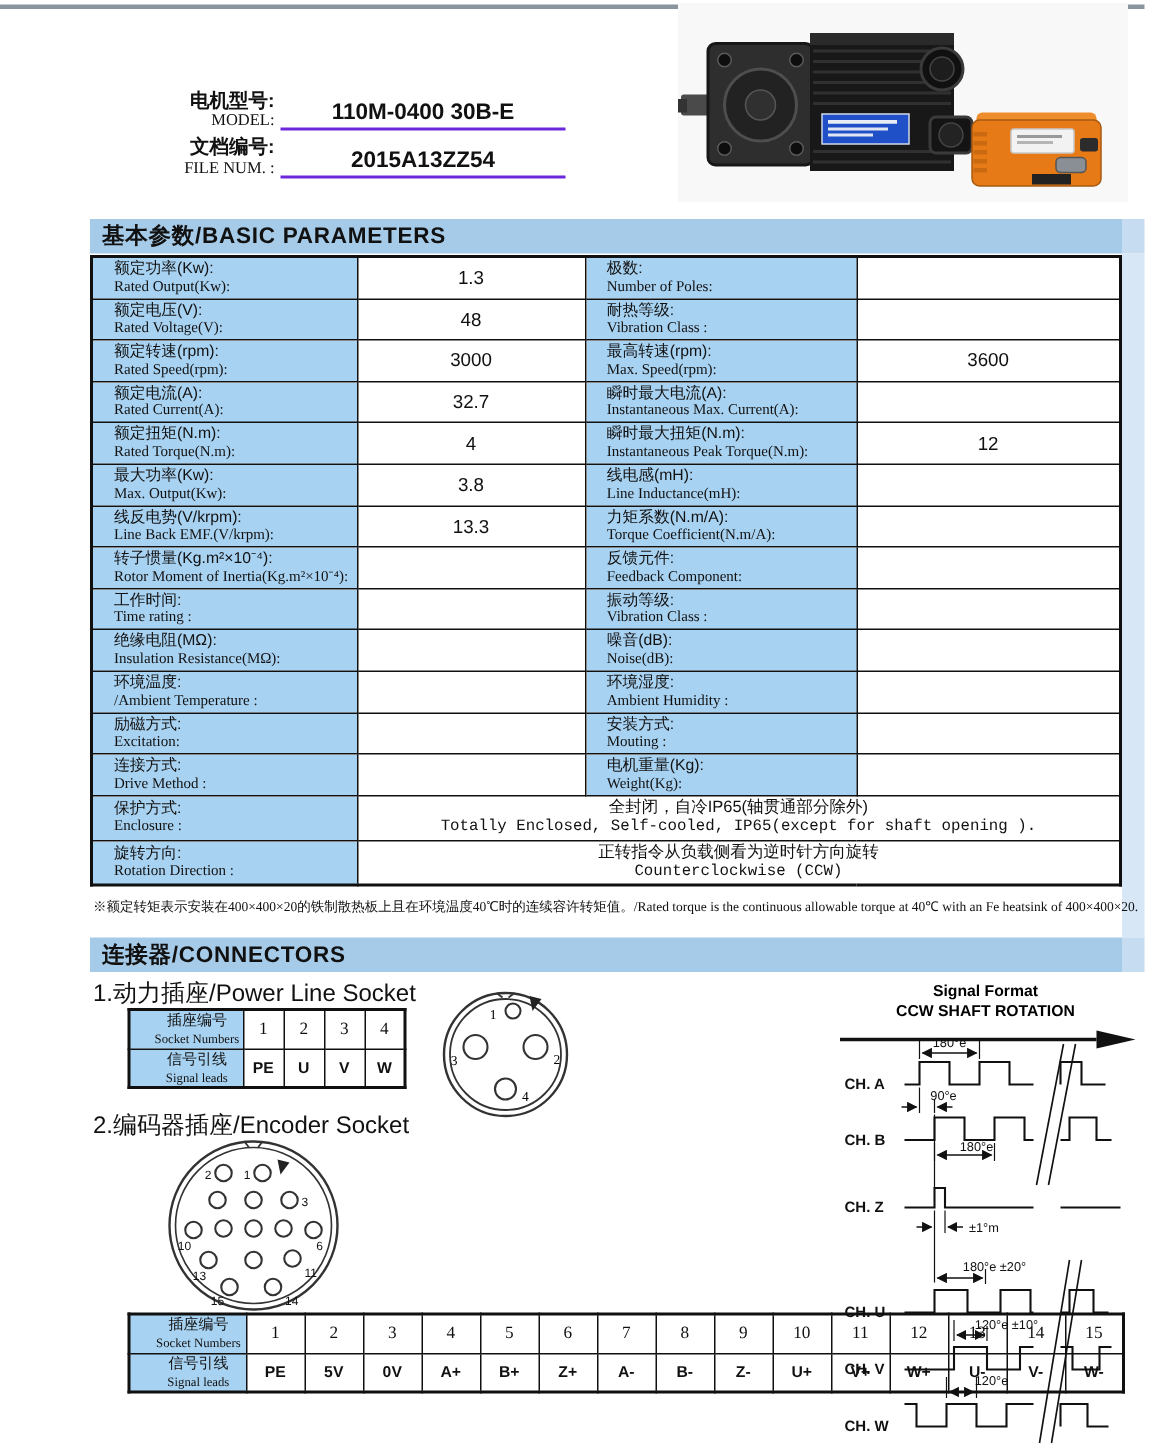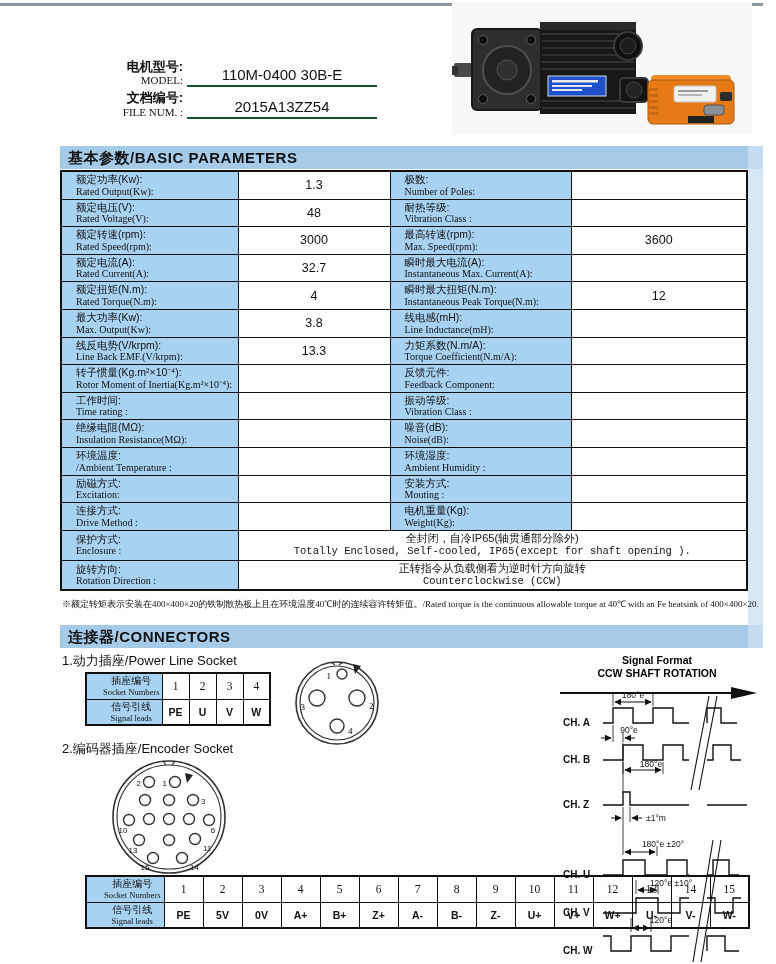--- a/index.html
+++ b/index.html
@@ -7,21 +7,21 @@
   #page{position:relative;width:763px;height:964px;background:#fff;overflow:hidden;}
 
   .topline{position:absolute;left:0;top:3px;width:776px;height:3px;background:#8b959e;}
 
   
   .hdr{position:absolute;left:95px;top:60px;width:300px;}
   .hrow{display:flex;align-items:flex-end;margin-bottom:4px;}
   .hlabels{width:88px;text-align:right;padding-right:4px;}
   .hzh{font-size:13px;font-weight:bold;line-height:1.1;}
   .hen{font-size:11px;font-family:"Liberation Serif",serif;line-height:1.2;}
-  .hval{width:190px;border-bottom:2px solid #14532d;text-align:center;font-size:15px;font-weight:normal;padding-bottom:2px;}
+  .hval{width:190px;border-bottom:2px solid #6d28d9;text-align:center;font-size:15px;font-weight:bold;padding-bottom:2px;}
 
   
   .photo{position:absolute;left:452px;top:2px;}
 
   
   .secbar{position:absolute;left:60px;width:688px;height:23px;background:#a6cbe9;
           font-size:15px;font-weight:bold;line-height:23px;padding-left:8px;box-sizing:border-box;
           letter-spacing:.5px;}
   .secbar.b1{top:146px;}
   .secbar.b2{top:625px;}
@@ -38,21 +38,21 @@
   td.lbl .zh{font-size:10.5px;line-height:1.2;white-space:nowrap;}
   td.lbl .en{font-size:10px;font-family:"Liberation Serif",serif;line-height:1.2;white-space:nowrap;}
   td.val{background:#fff;text-align:center;font-size:12.5px;}
   td.mval{background:#fff;text-align:center;}
   .mzh{font-size:11px;line-height:1.25;}
   .men{font-size:10.5px;font-family:"Liberation Mono",monospace;line-height:1.25;}
 
   .footnote{position:absolute;left:62px;top:597px;width:706px;font-size:9px;
             font-family:"Liberation Serif",serif;white-space:nowrap;overflow:hidden;}
 
-  .subtitle{position:absolute;font-size:13px;}
+  .subtitle{position:absolute;font-size:16px;}
   .subtitle.s1{left:62px;top:652px;}
   .subtitle.s2{left:62px;top:740px;}
 
   
   .stable{position:absolute;border:2px solid #101010;}
   .stable td{border:1.5px solid #101010;height:26px;padding:0 2px;text-align:center;vertical-align:middle;box-sizing:border-box;}
   .stable.power{left:85px;top:672px;}
   .stable.enc{left:85px;top:875px;}
   td.shead{background:#a8d2f1;padding-left:16px;}
   .szh{font-size:10px;line-height:1.2;}

